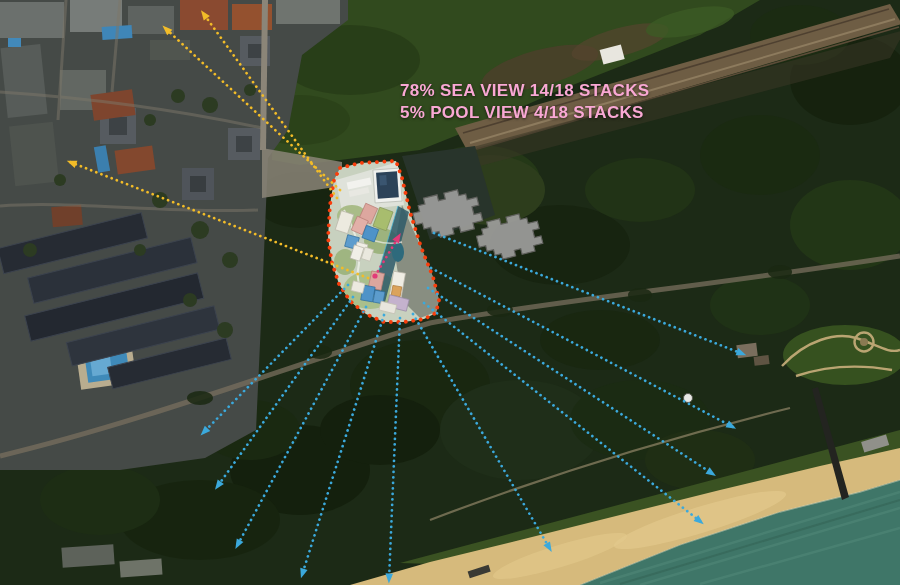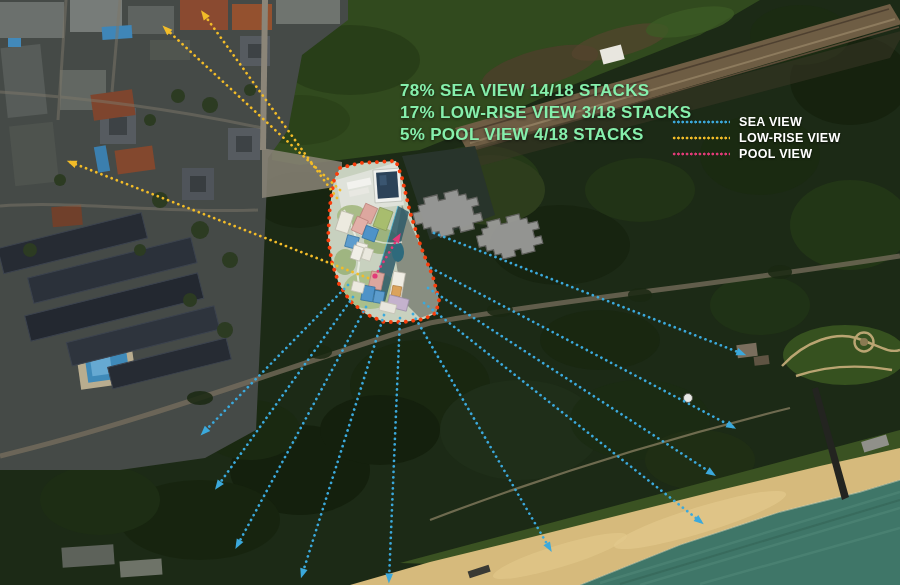--- a/index.html
+++ b/index.html
@@ -1,19 +1,19 @@
 <!DOCTYPE html>
 <html><head>
 <meta charset="utf-8">
 <style>
   html,body{margin:0;padding:0;background:#111;}
   .stage{position:relative;width:900px;height:585px;overflow:hidden;background:#1c2a16;
          font-family:"Liberation Sans",sans-serif;}
   .stage svg{position:absolute;left:0;top:0;display:block;}
-  .stats{position:absolute;left:400px;top:80px;color:#86efac;font-weight:700;font-size:17px;
+  .stats{position:absolute;left:400px;top:80px;color:#f9a8d4;font-weight:700;font-size:17px;
          line-height:22px;letter-spacing:.3px;text-shadow:0 1px 3px rgba(0,0,0,.6);white-space:nowrap;}
   .legend{position:absolute;left:672px;top:114px;}
   .legend-row{display:flex;align-items:center;height:16px;}
   .legend-swatch{width:58px;height:4px;margin-right:9px;background-repeat:repeat-x;background-size:4.3px 4px;}
   .legend-label{color:#fff;font-weight:700;font-size:12.5px;letter-spacing:.3px;
                 text-shadow:0 1px 2px rgba(0,0,0,.6);white-space:nowrap;}
 </style>
 </head>
 <body>
 
@@ -295,32 +295,17 @@
       </g>
       <g>
         <line x1="375" y1="276" x2="399" y2="236" stroke="#E23A78" stroke-width="2.7" stroke-dasharray="0.1 5.4" stroke-linecap="round"></line>
         <polygon points="400.80073514399635,232.99877476000609 398.9142507074288,243.52878788775615 392.3973044720134,239.61862014650694" fill="#E23A78"></polygon>
         <circle cx="375" cy="276" r="2.6" fill="#E23A78"></circle>
       </g>
     </svg>
 
   <div class="stats">
     <div>78% SEA VIEW 14/18 STACKS</div>
-    <div>17% LOW-RISE VIEW 3/18 STACKS</div>
     <div>5% POOL VIEW 4/18 STACKS</div>
   </div>
 
-  <div class="legend">
-    <div class="legend-row">
-      <span class="legend-swatch" style="background-image: radial-gradient(circle, rgb(59, 169, 220) 1.4px, rgba(0, 0, 0, 0) 1.6px);"></span>
-      <span class="legend-label">SEA VIEW</span>
-    </div>
-    <div class="legend-row">
-      <span class="legend-swatch" style="background-image: radial-gradient(circle, rgb(242, 188, 40) 1.4px, rgba(0, 0, 0, 0) 1.6px);"></span>
-      <span class="legend-label">LOW-RISE VIEW</span>
-    </div>
-    <div class="legend-row">
-      <span class="legend-swatch" style="background-image: radial-gradient(circle, rgb(226, 58, 120) 1.4px, rgba(0, 0, 0, 0) 1.6px);"></span>
-      <span class="legend-label">POOL VIEW</span>
-    </div>
-  </div>
 
 </div>
 
 </body></html>

